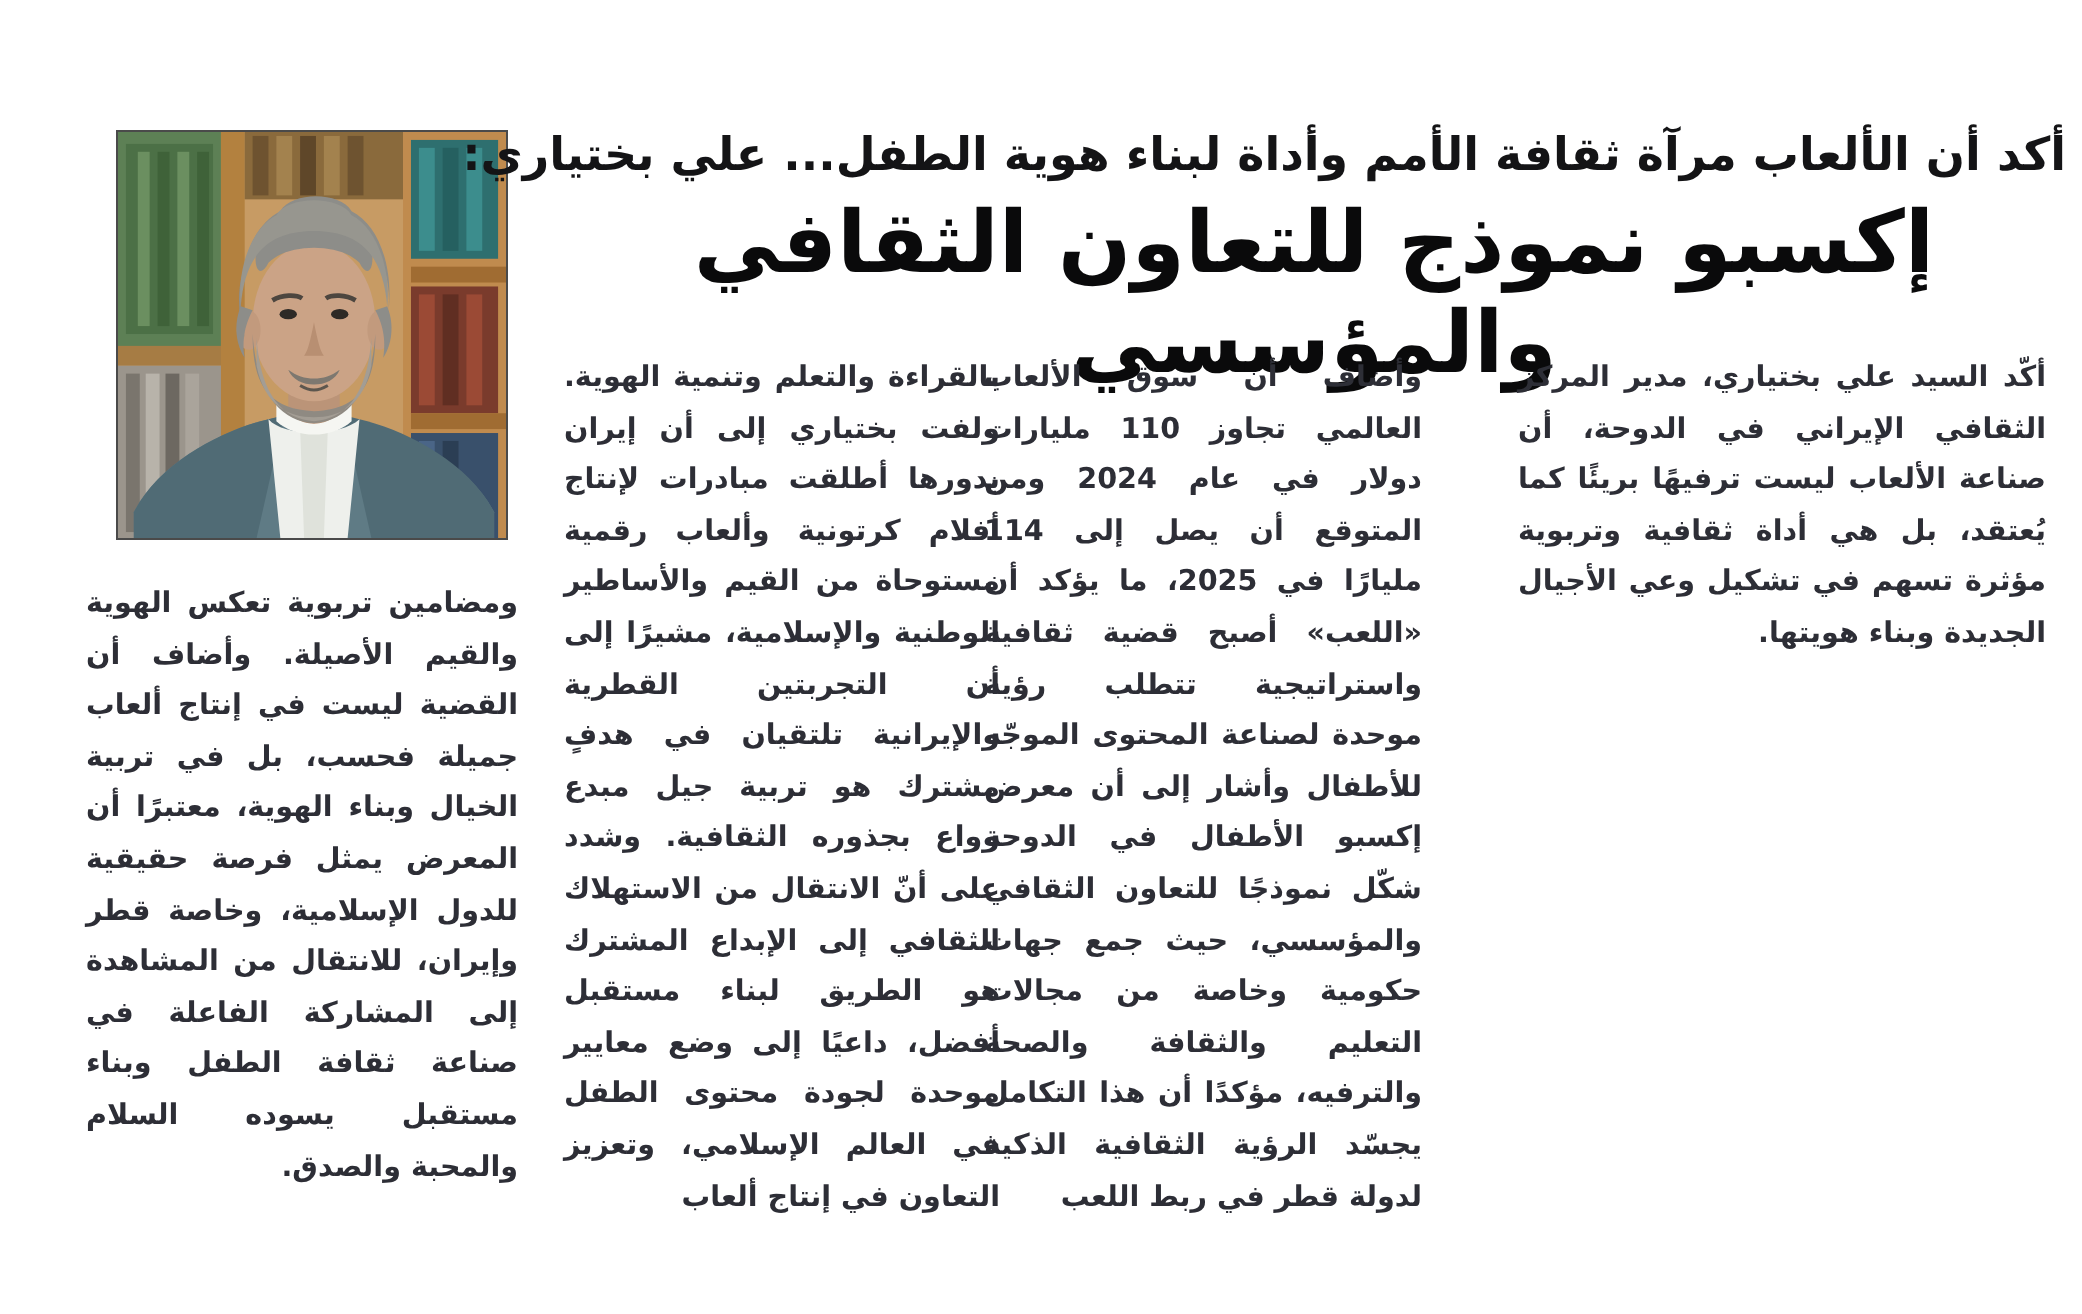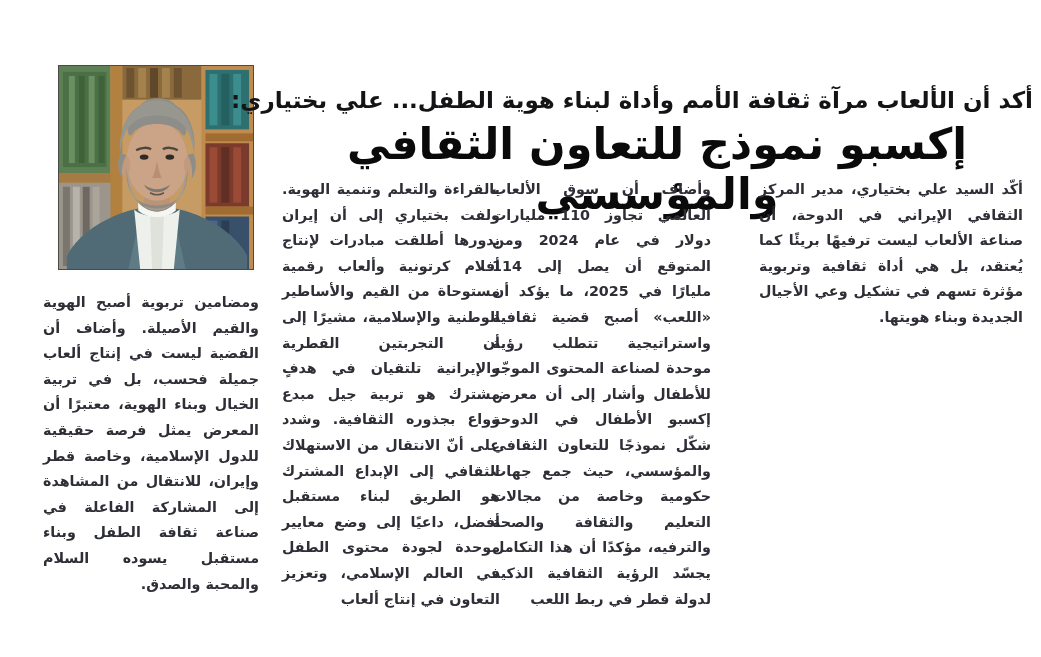--- a/index.html
+++ b/index.html
@@ -6,21 +6,21 @@
   html,body { background:#ffffff; }
   body {
     width:1041px; height:657px; position:relative; overflow:hidden;
     font-family:"DejaVu Sans", sans-serif;
     direction:rtl;
   }
   .page { position:absolute; inset:0; background:#fff; }
 
   
   .header-block {
-    position:absolute; top:84px; right:8px; left:281px;
+    position:absolute; top:62px; right:8px; left:281px;
     text-align:center; color:#0c0c0d;
   }
   .kicker {
     font-size:23px; font-weight:bold; line-height:1.4; color:#141416;
     letter-spacing:-0.2px; white-space:nowrap;
   }
   .headline {
     margin-top:4px; font-size:43px; font-weight:bold; color:#0a0a0b;
     line-height:1.15; letter-spacing:-0.5px;
   }
@@ -140,16 +140,16 @@
 
   <div class="col col-2">
     <p>وأضاف أن سوق الألعاب العالمي تجاوز 110 مليارات دولار في عام 2024 ومن المتوقع أن يصل إلى 114 مليارًا في 2025، ما يؤكد أن «اللعب» أصبح قضية ثقافية واستراتيجية تتطلب رؤية موحدة لصناعة المحتوى الموجّه للأطفال وأشار إلى أن معرض إكسبو الأطفال في الدوحة شكّل نموذجًا للتعاون الثقافي والمؤسسي، حيث جمع جهات حكومية وخاصة من مجالات التعليم والثقافة والصحة والترفيه، مؤكدًا أن هذا التكامل يجسّد الرؤية الثقافية الذكية لدولة قطر في ربط اللعب</p>
   </div>
 
   <div class="col col-3">
     <p>بالقراءة والتعلم وتنمية الهوية. ولفت بختياري إلى أن إيران بدورها أطلقت مبادرات لإنتاج أفلام كرتونية وألعاب رقمية مستوحاة من القيم والأساطير الوطنية والإسلامية، مشيرًا إلى أن التجربتين القطرية والإيرانية تلتقيان في هدفٍ مشترك هو تربية جيل مبدع وواع بجذوره الثقافية. وشدد على أنّ الانتقال من الاستهلاك الثقافي إلى الإبداع المشترك هو الطريق لبناء مستقبل أفضل، داعيًا إلى وضع معايير موحدة لجودة محتوى الطفل في العالم الإسلامي، وتعزيز التعاون في إنتاج ألعاب</p>
   </div>
 
   <div class="col col-4">
-    <p>ومضامين تربوية أصبح الهوية والقيم الأصيلة. وأضاف أن القضية ليست في إنتاج ألعاب جميلة فحسب، بل في تربية الخيال وبناء الهوية، معتبرًا أن المعرض يمثل فرصة حقيقية للدول الإسلامية، وخاصة قطر وإيران، للانتقال من المشاهدة إلى المشاركة الفاعلة في صناعة ثقافة الطفل وبناء مستقبل يسوده السلام والمحبة والصدق.</p>
+    <p>ومضامين تربوية تعكس الهوية والقيم الأصيلة. وأضاف أن القضية ليست في إنتاج ألعاب جميلة فحسب، بل في تربية الخيال وبناء الهوية، معتبرًا أن المعرض يمثل فرصة حقيقية للدول الإسلامية، وخاصة قطر وإيران، للانتقال من المشاهدة إلى المشاركة الفاعلة في صناعة ثقافة الطفل وبناء مستقبل يسوده السلام والمحبة والصدق.</p>
   </div>
 
 </div>
 
 </body></html>

